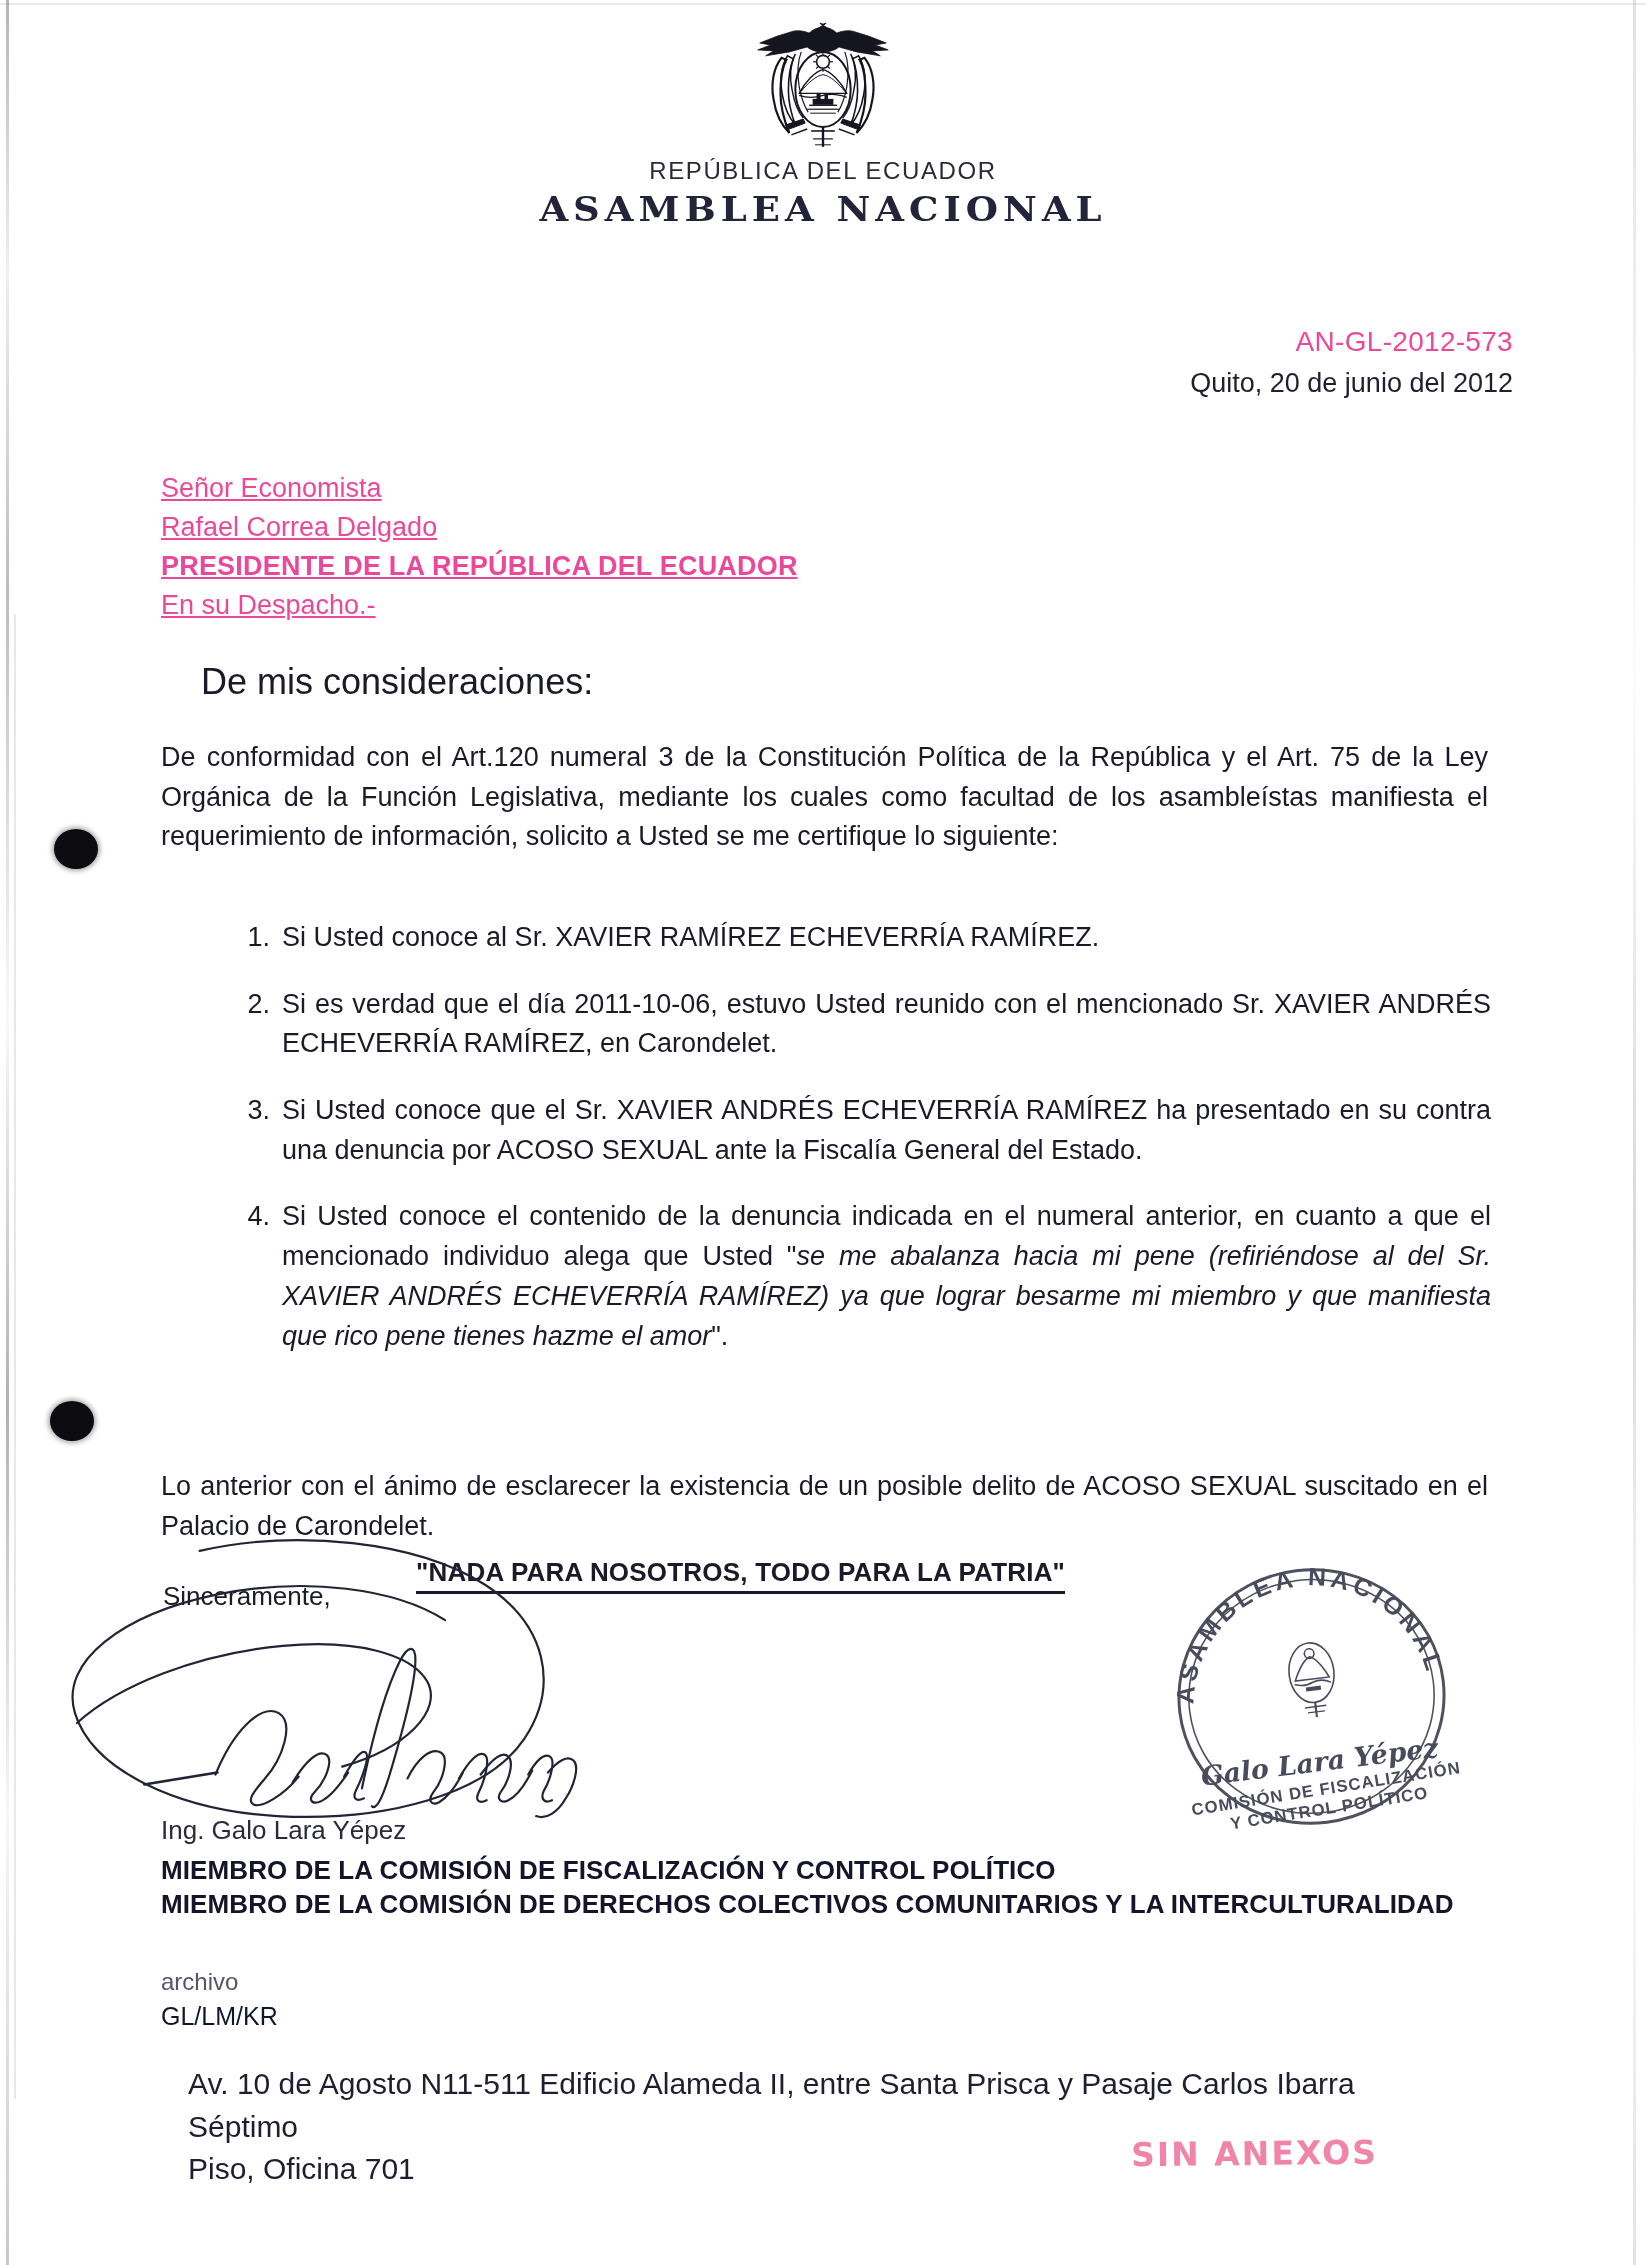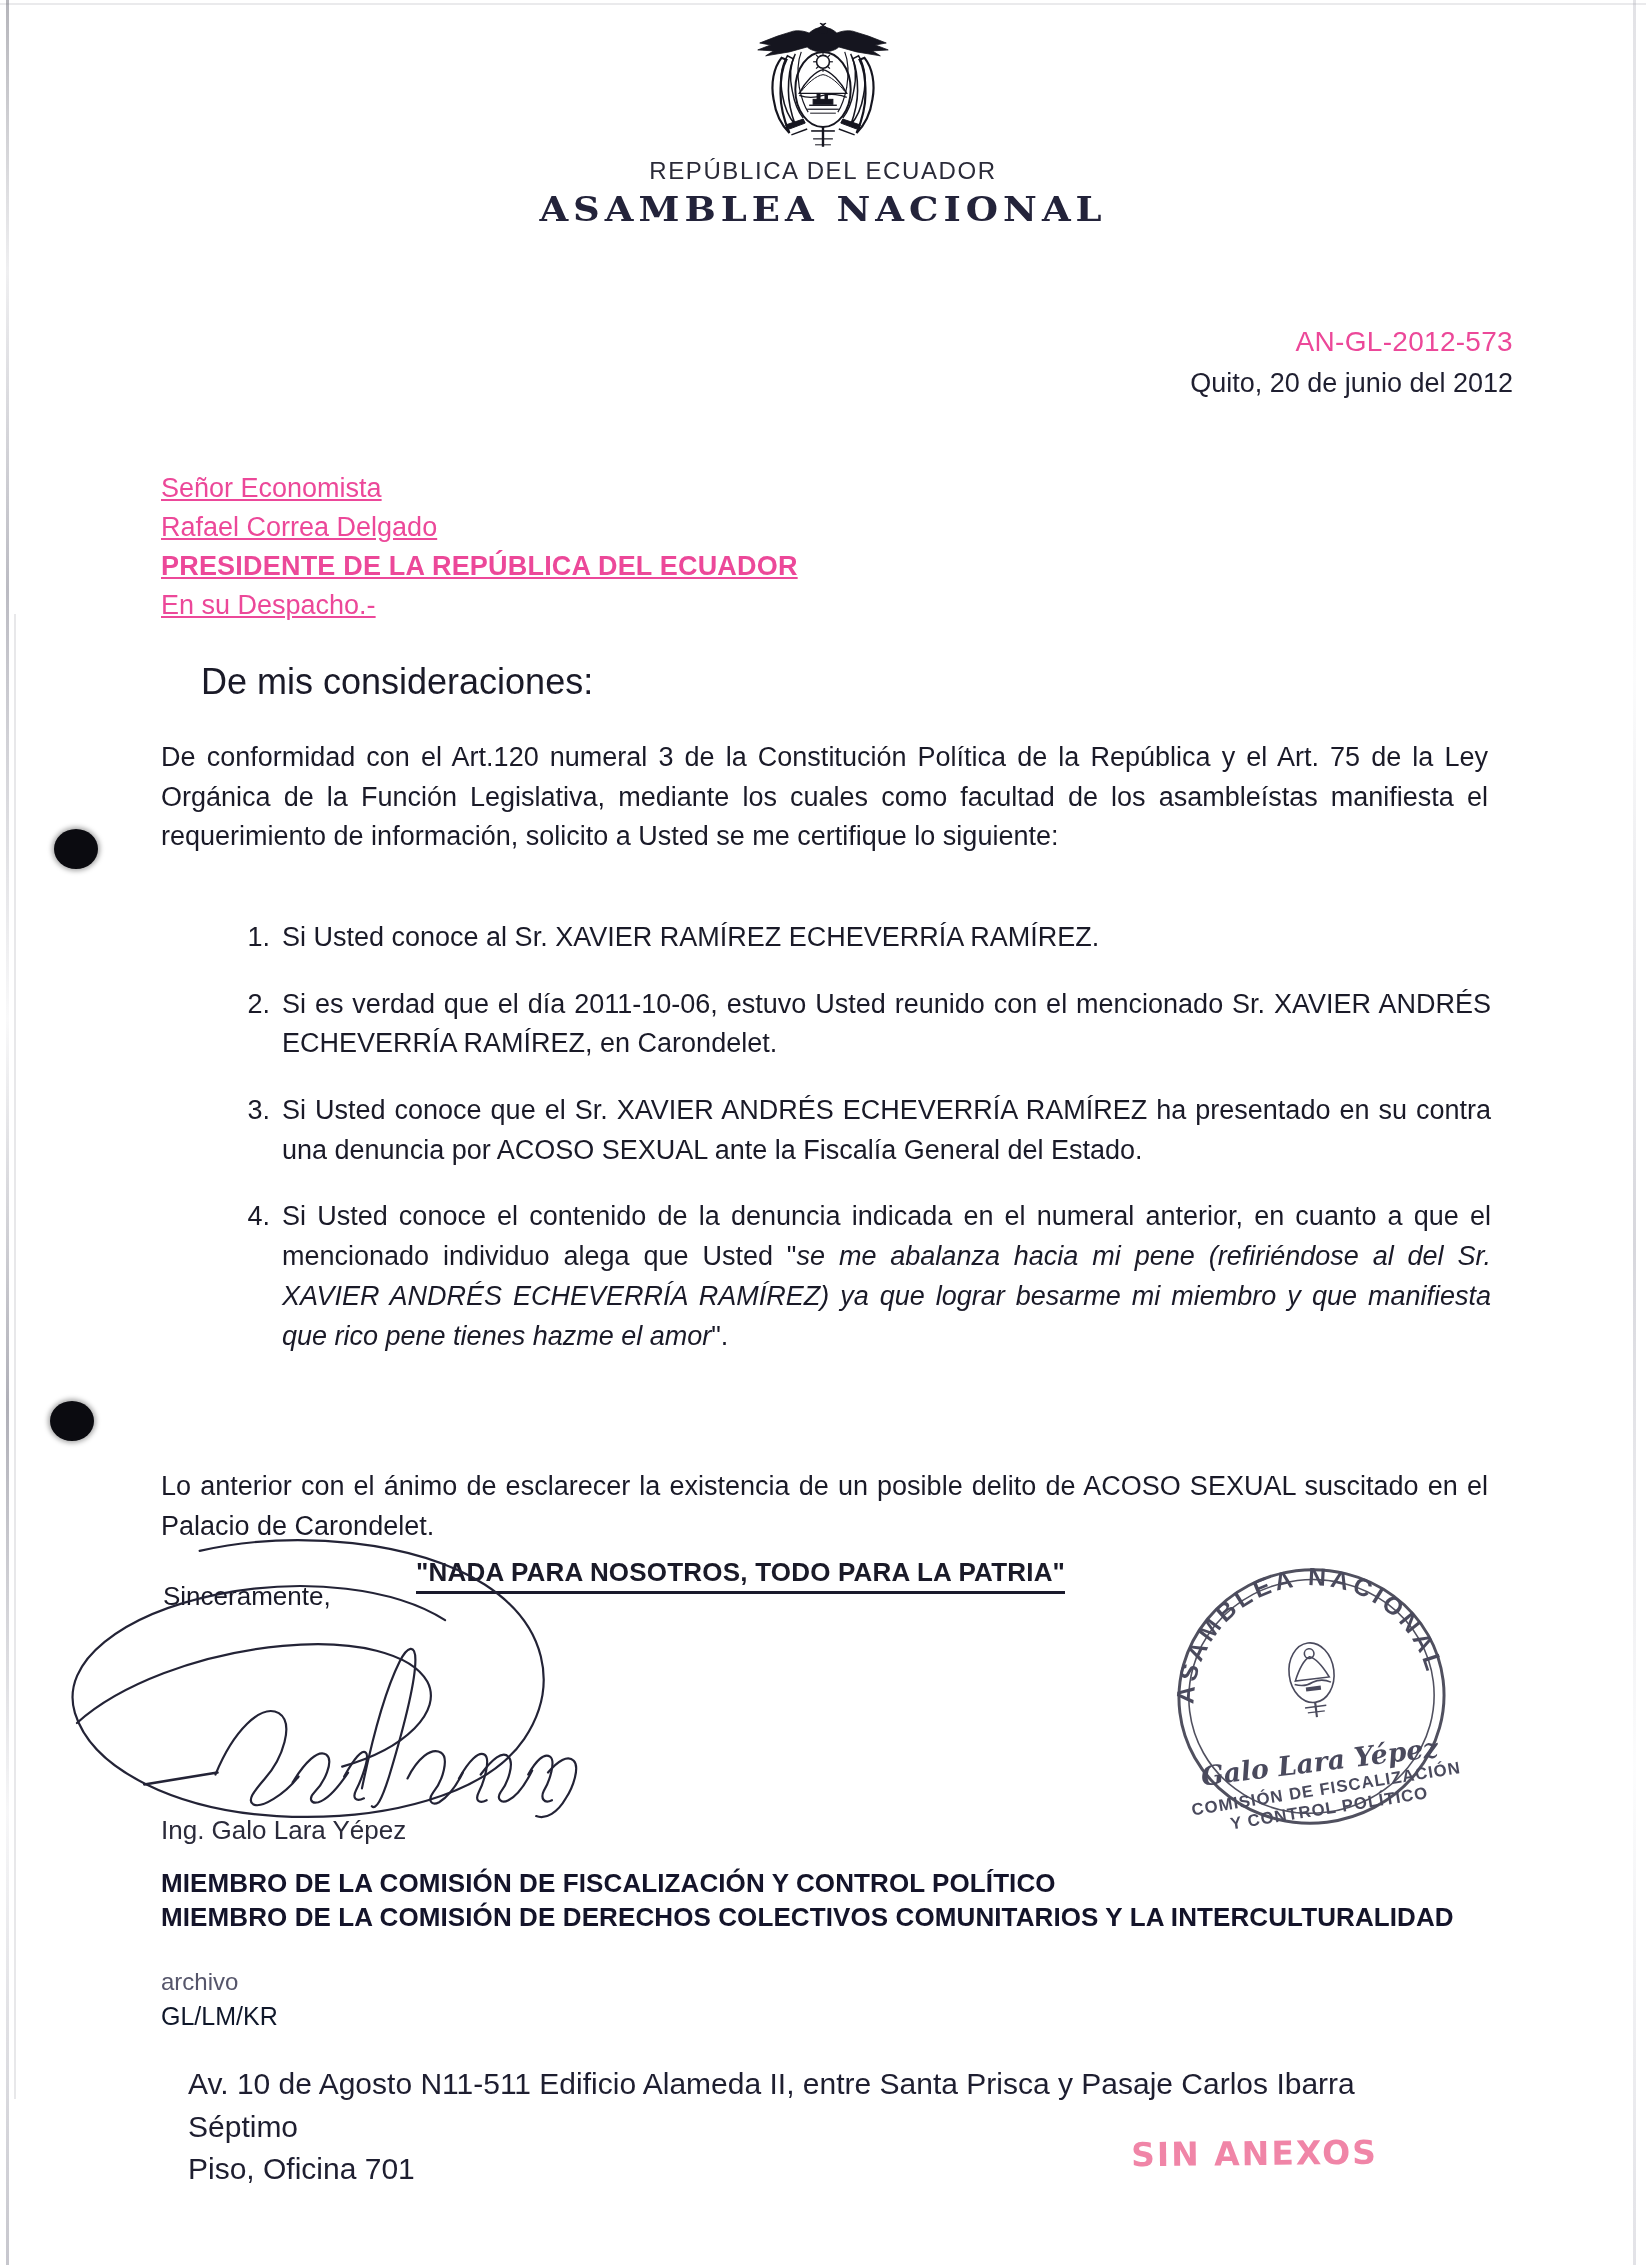--- a/index.html
+++ b/index.html
@@ -245,21 +245,21 @@
     left: 161px;
     top: 1814px;
     width: 1327px;
     font-size: 26px;
     line-height: 1.30;
   }
   #signer-name {
     font-size: 26px;
     font-weight: 400;
     color: #2a2a3a;
-    margin-bottom: 19px;
+    margin-bottom: 6px;
   }
   .signer-role {
     font-weight: 700;
     font-size: 26px;
     letter-spacing: 0.1px;
     color: #14142a;
   }
   #archive-note {
     position: absolute;
     left: 161px;

